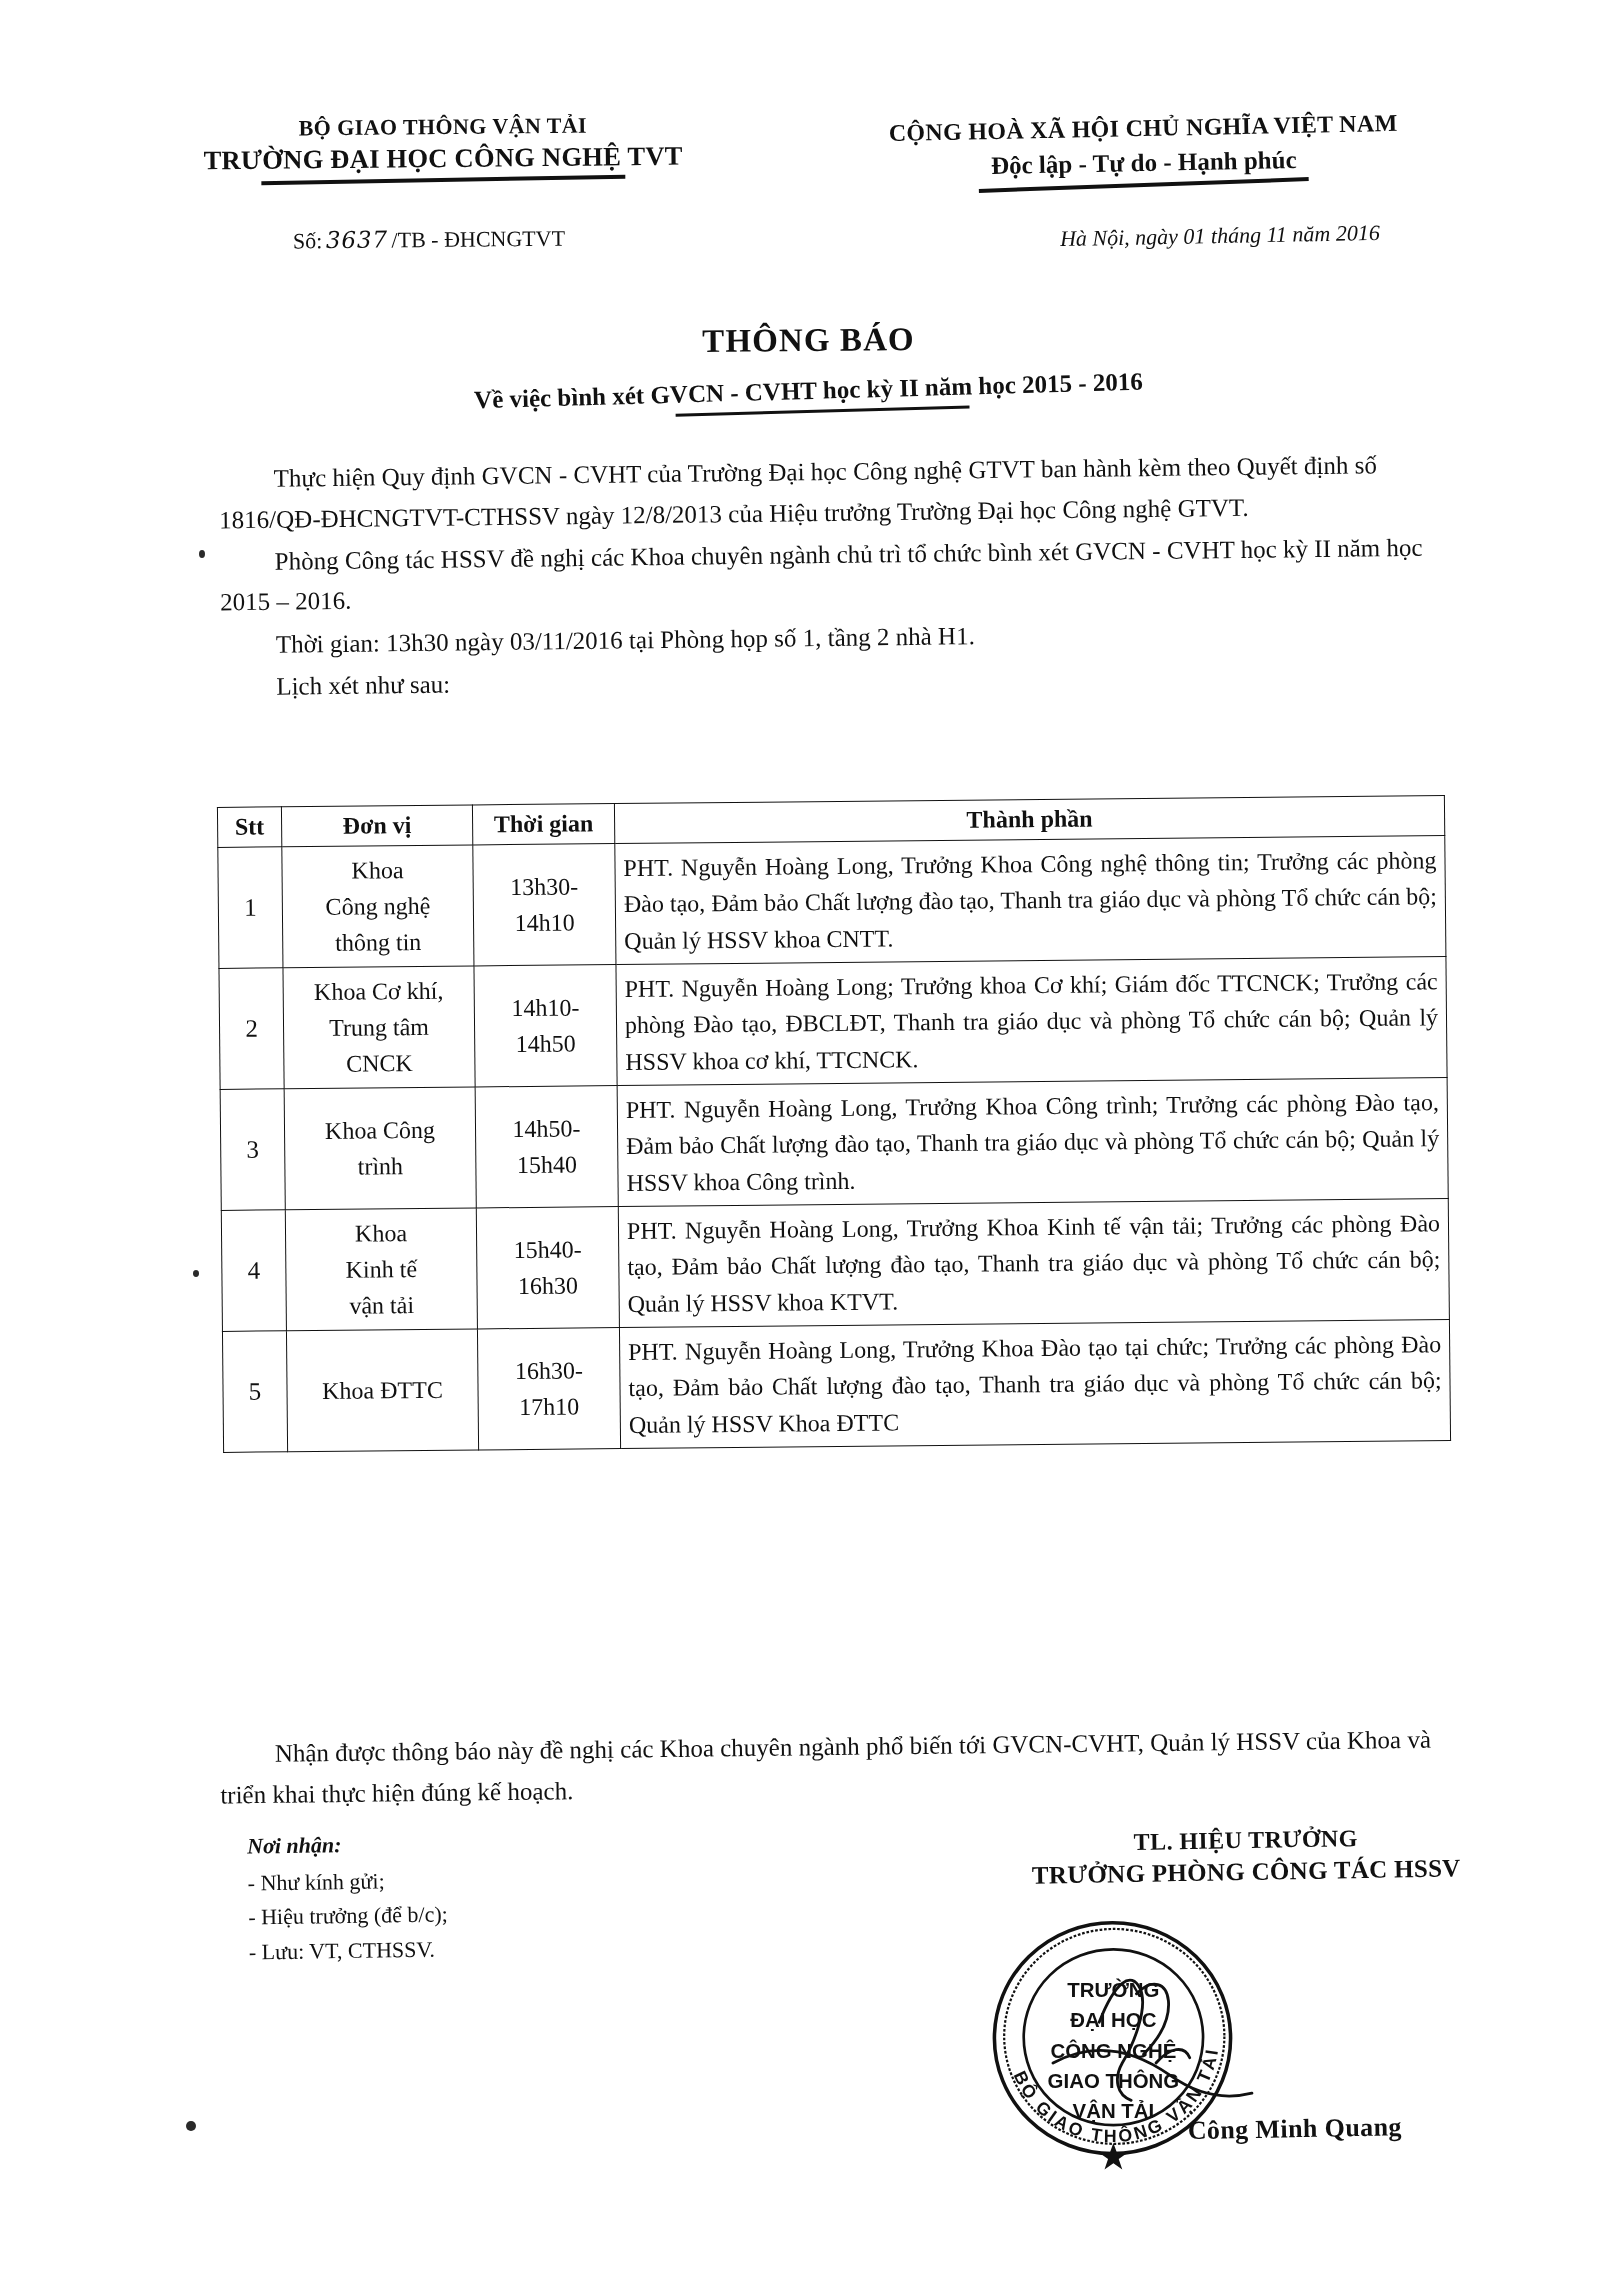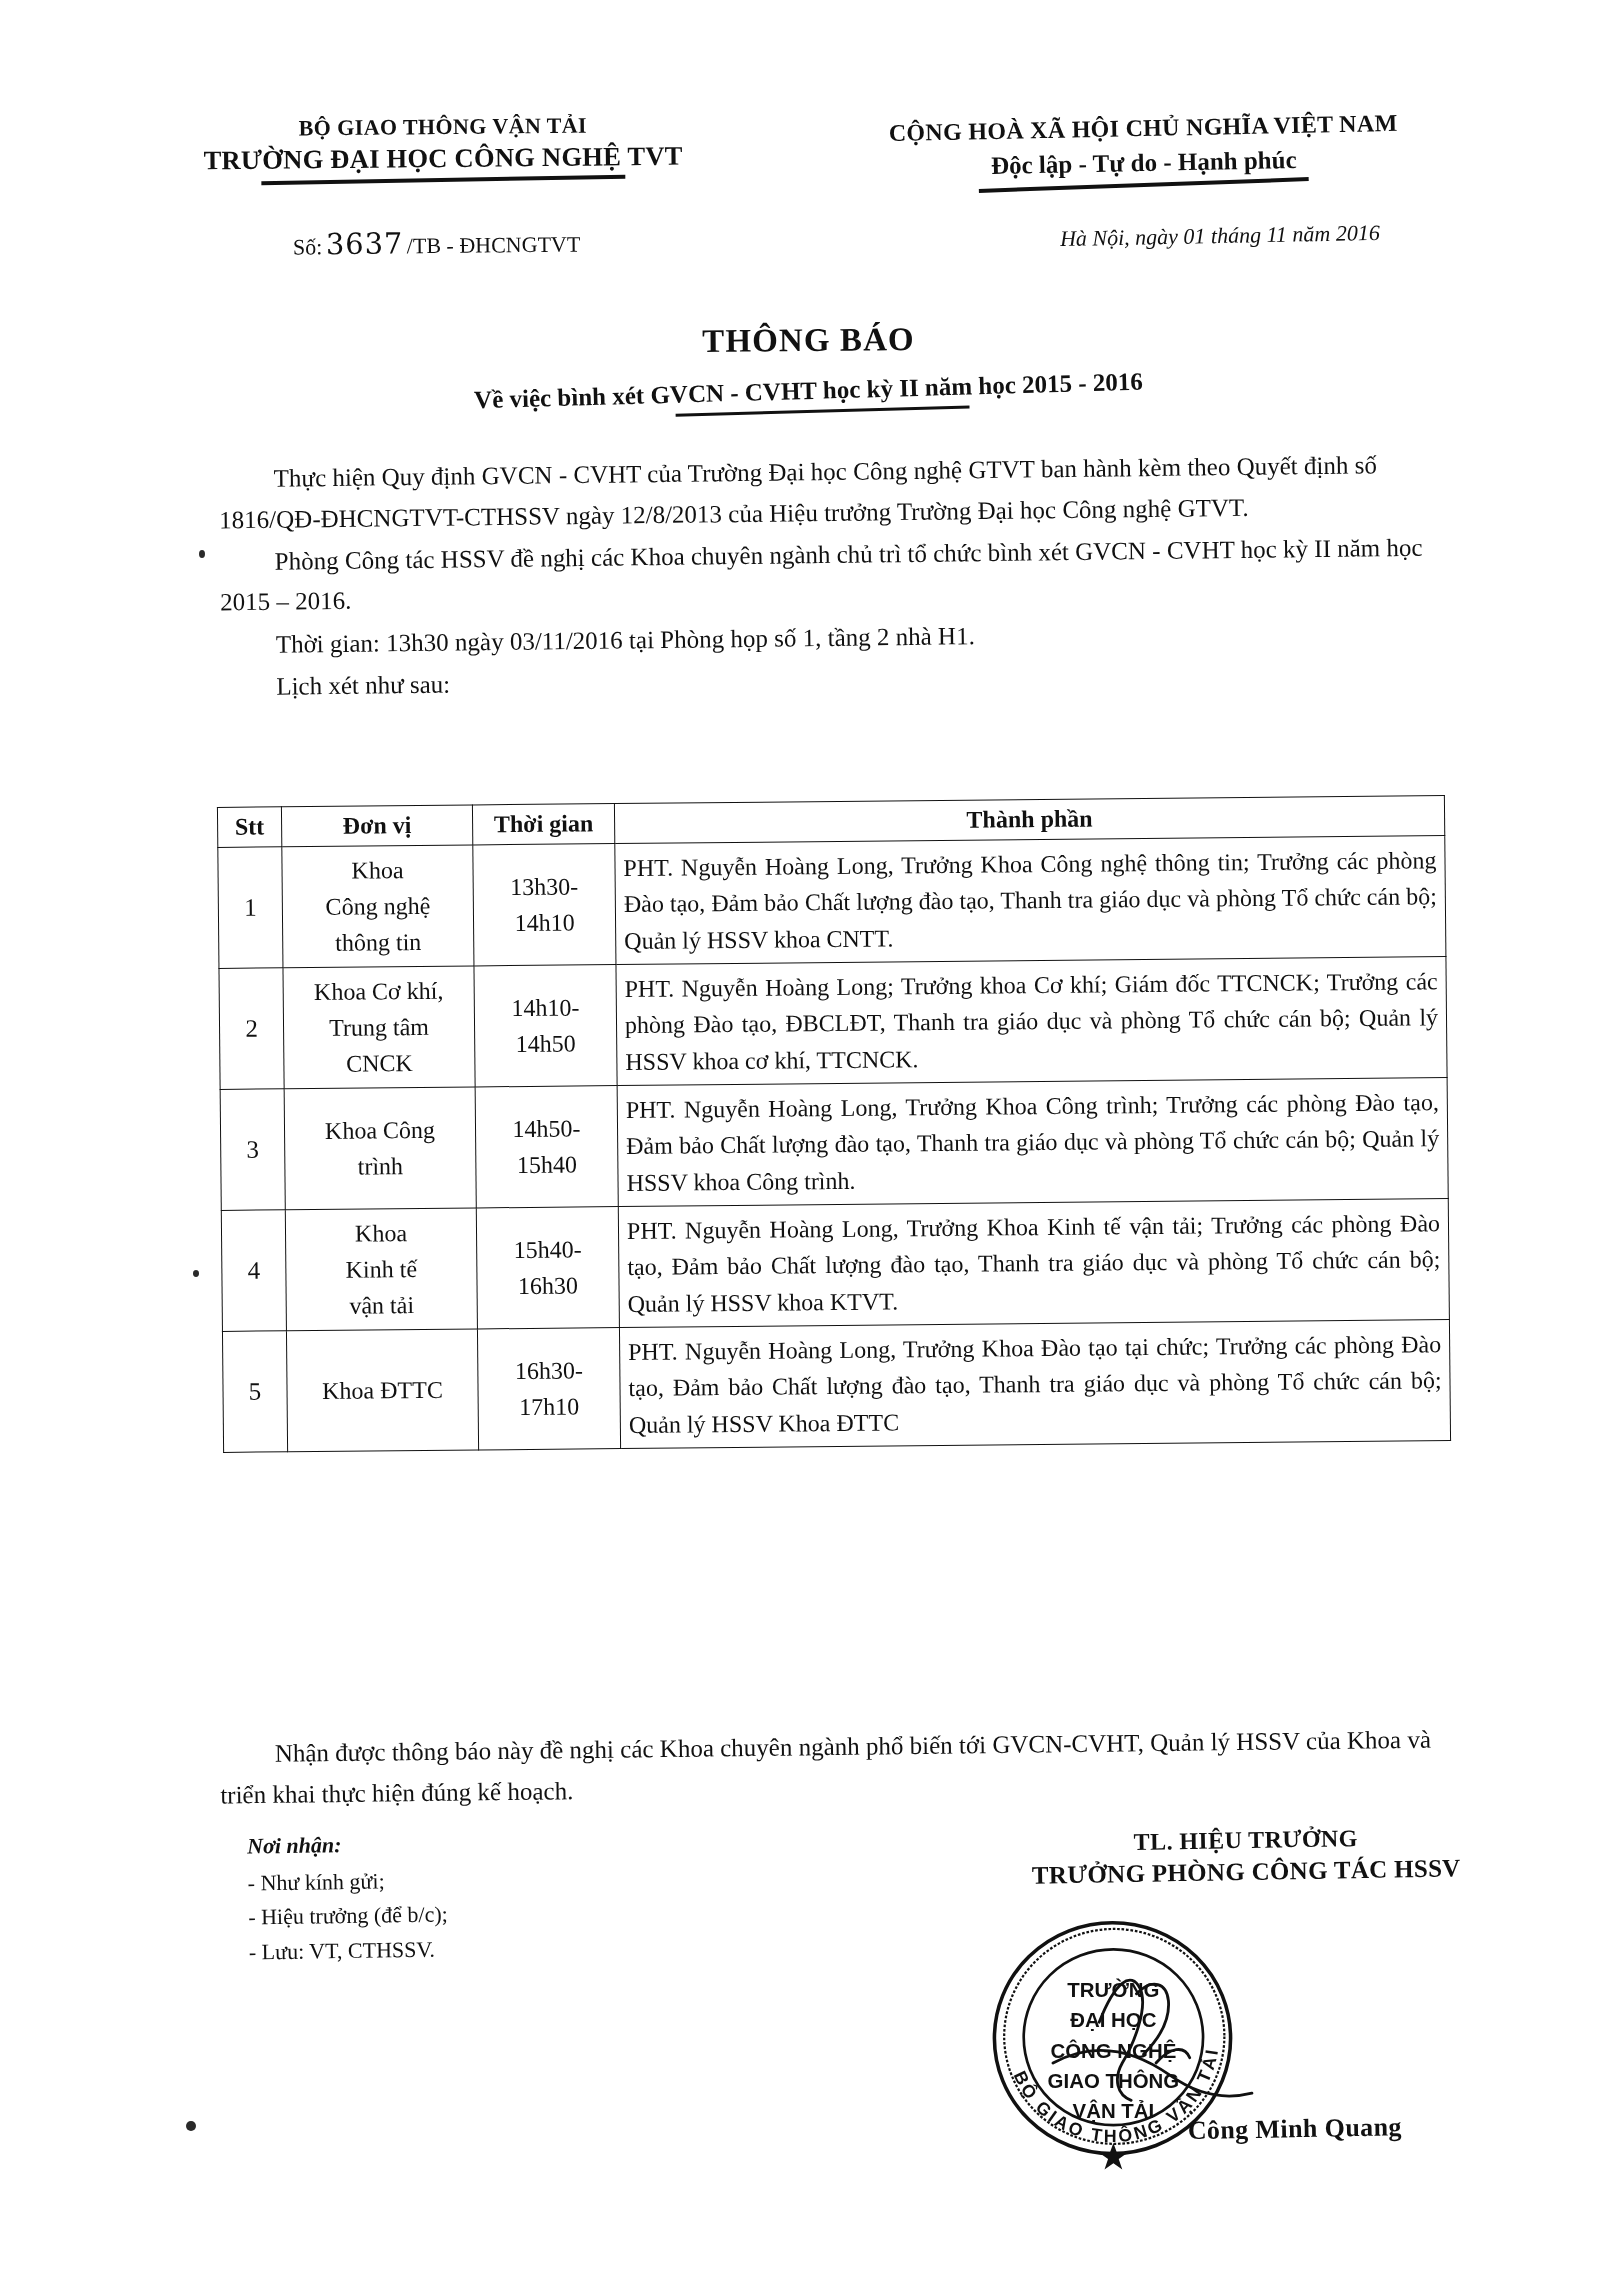--- a/index.html
+++ b/index.html
@@ -96,21 +96,22 @@
   .doc-number {
     position: absolute;
     top: 226px;
     left: 293px;
     font-size: 22px;
     transform: rotate(-0.6deg);
     white-space: nowrap;
   }
   .doc-number .handwritten {
     font-family: "DejaVu Serif", serif;
-    font-size: 29px;
+    font-style: italic;
+    font-size: 23px;
     letter-spacing: 0.9px;
     padding: 0 3.5px;
   }
   .doc-date {
     position: absolute;
     top: 223px;
     left: 1060px;
     font-size: 22px;
     font-style: italic;
     transform: rotate(-1.1deg);

